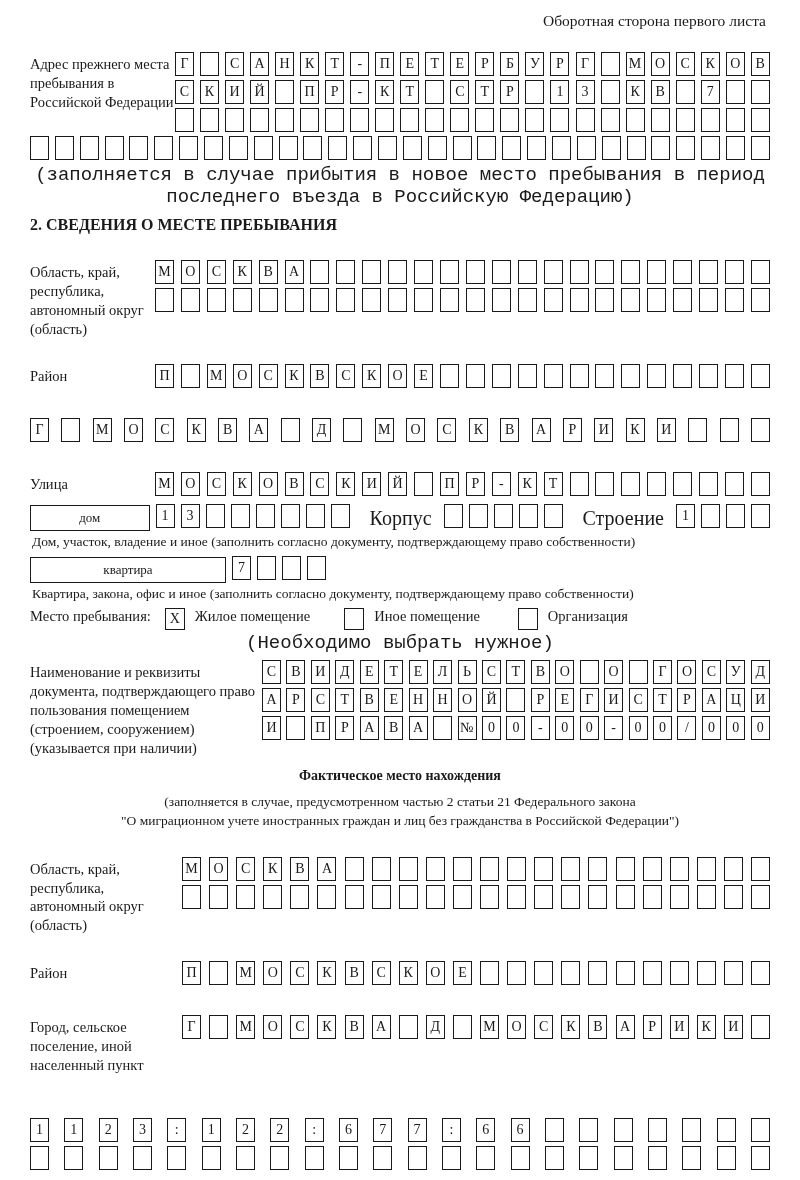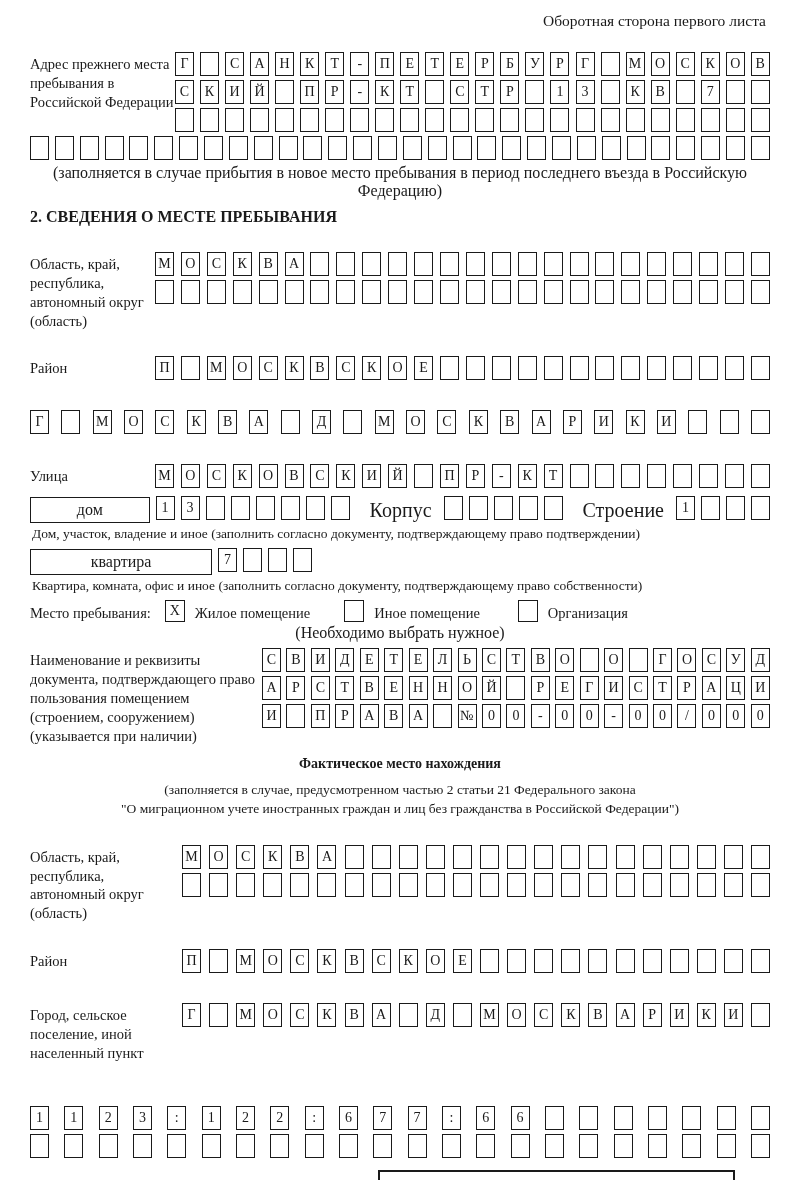--- a/index.html
+++ b/index.html
@@ -18,36 +18,36 @@
   .cellrow { display:flex; justify-content:space-between; margin-bottom:4px; }
   .cellrow.inline { justify-content:flex-start; gap:6px; }
 
   .cell {
     flex:none; width:19px; height:24px;
     border:1.5px solid #1a1a1a;
     display:flex; align-items:center; justify-content:center;
     font-size:14px; line-height:1; background:#fff;
   }
 
-  .note { text-align:center; font-size:16px; margin:2px 0 6px 0; }
+  .note { text-align:center; font-size:19px; margin:2px 0 6px 0;font-family:Liberation Mono, monospace; }
   .section-title { text-align:left; font-weight:bold; font-size:16px; margin:8px 0 10px 0; }
   .sub-title { text-align:center; font-weight:bold; font-size:14px; margin:10px 0 8px 0; }
   .sub-note { text-align:center; font-size:13.5px; line-height:1.45; margin-bottom:8px; }
 
   .house-row { display:flex; align-items:center; gap:6px; margin:4px 0 2px 0; }
   .box-label {
     width:180px; height:26px; border:1.5px solid #1a1a1a;
-    display:flex; align-items:center; justify-content:center; font-size:16px;
+    display:flex; align-items:center; justify-content:center; font-size:13px;
   }
-  .box-label.wide { width:182px; }
+  .box-label.wide { width:196px; }
   .mid-label { font-size:20px; padding:0 6px 0 14px; }
 
   .left-note { font-size:13.5px; margin:2px 0 6px 2px; }
 
-  .stay-row { display:flex; align-items:flex-end; margin:4px 0 2px 0; font-size:14.5px; }
+  .stay-row { display:flex; align-items:flex-start; margin:4px 0 2px 0; font-size:14.5px; }
   .checkbox {
     flex:none; width:20px; height:22px; border:1.5px solid #1a1a1a;
     display:flex; align-items:center; justify-content:center; font-size:14px; background:#fff;
   }
   .stay-row .opt-label { padding:0 8px 0 10px; }
   .stay-row .gap1 { width:14px; } .stay-row .gap2 { width:26px; } .stay-row .gap3 { width:30px; }
 
   .doc-field { margin-top:4px; }
   .pad-top { padding-top:17px; }
 
@@ -355,32 +355,32 @@
       <span class="cell"></span>
     </div>
   <span class="mid-label">Строение</span>
   <div class="cellrow inline">
       <span class="cell">1</span>
       <span class="cell"></span>
       <span class="cell"></span>
       <span class="cell"></span>
     </div>
 </div>
-<div class="left-note">Дом, участок, владение и иное (заполнить согласно документу, подтверждающему право подтверждении)</div>
+<div class="left-note">Дом, участок, владение и иное (заполнить согласно документу, подтверждающему право собственности)</div>
 
 <div class="house-row">
   <div class="box-label wide">квартира</div>
   <div class="cellrow inline">
       <span class="cell">7</span>
       <span class="cell"></span>
       <span class="cell"></span>
       <span class="cell"></span>
     </div>
 </div>
-<div class="left-note">Квартира, комната, офис и иное (заполнить согласно документу, подтверждающему право собственности)</div>
+<div class="left-note">Квартира, закона, офис и иное (заполнить согласно документу, подтверждающему право собственности)</div>
 
 <div class="stay-row">
   <span>Место пребывания:</span>
   <span class="gap1"></span>
   <span class="checkbox">X</span>
   <span class="opt-label">Жилое помещение</span>
   <span class="gap2"></span>
   <span class="checkbox"></span>
   <span class="opt-label">Иное помещение</span>
   <span class="gap3"></span>

